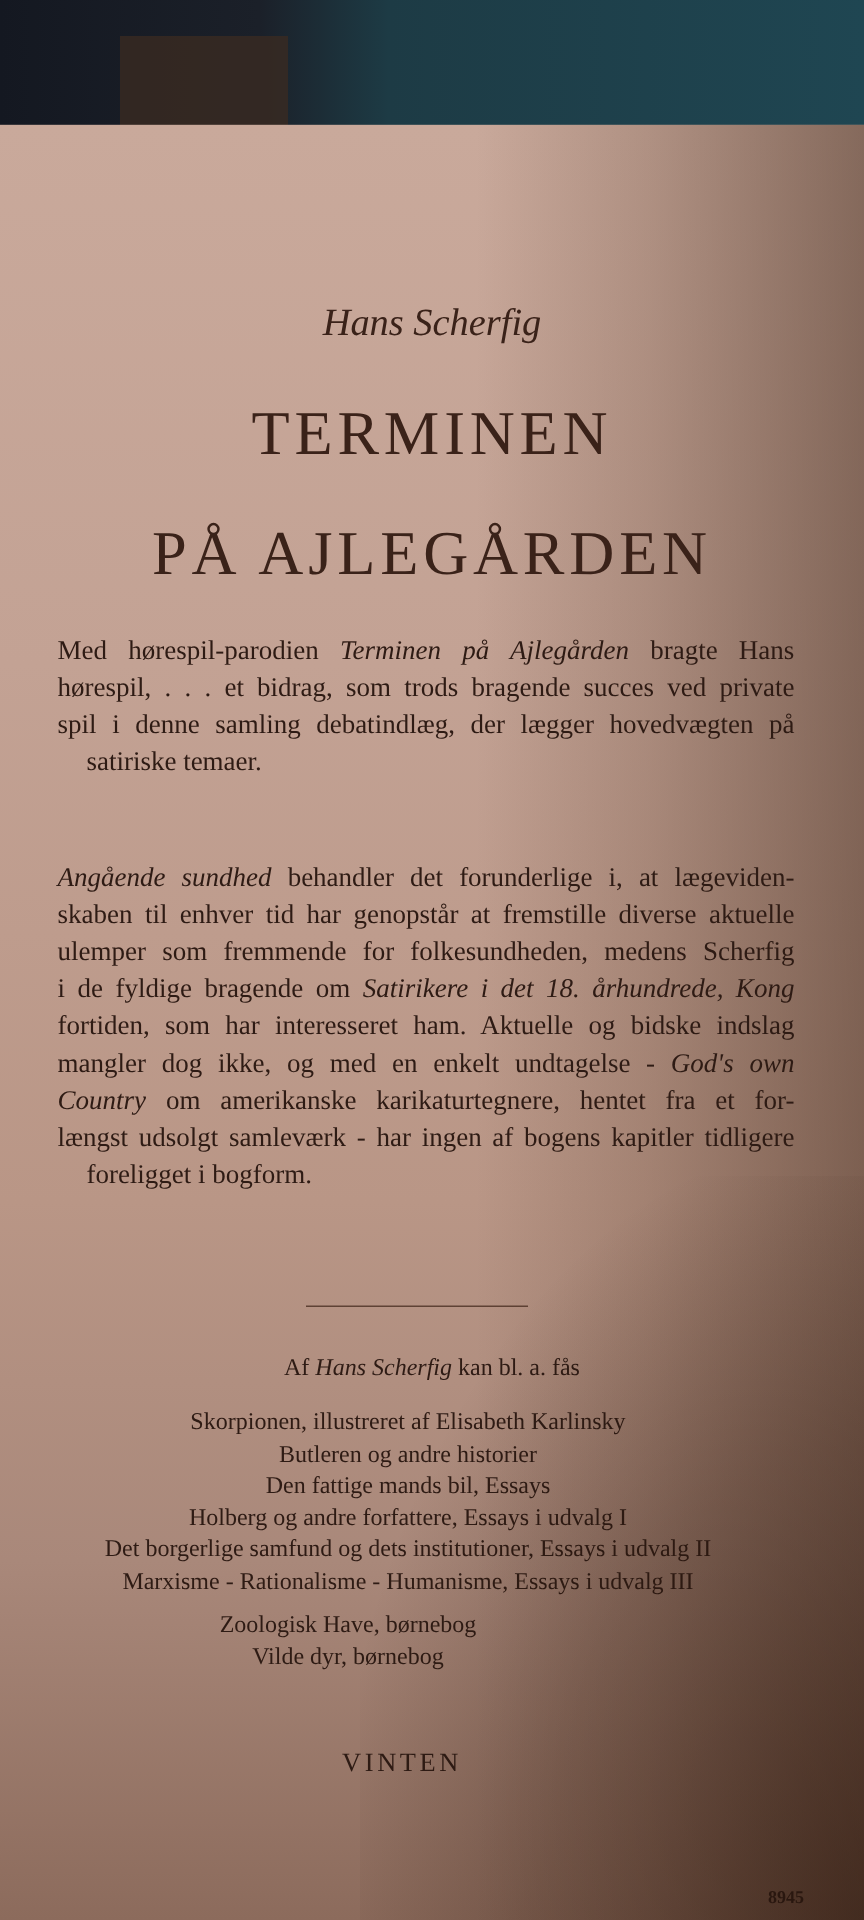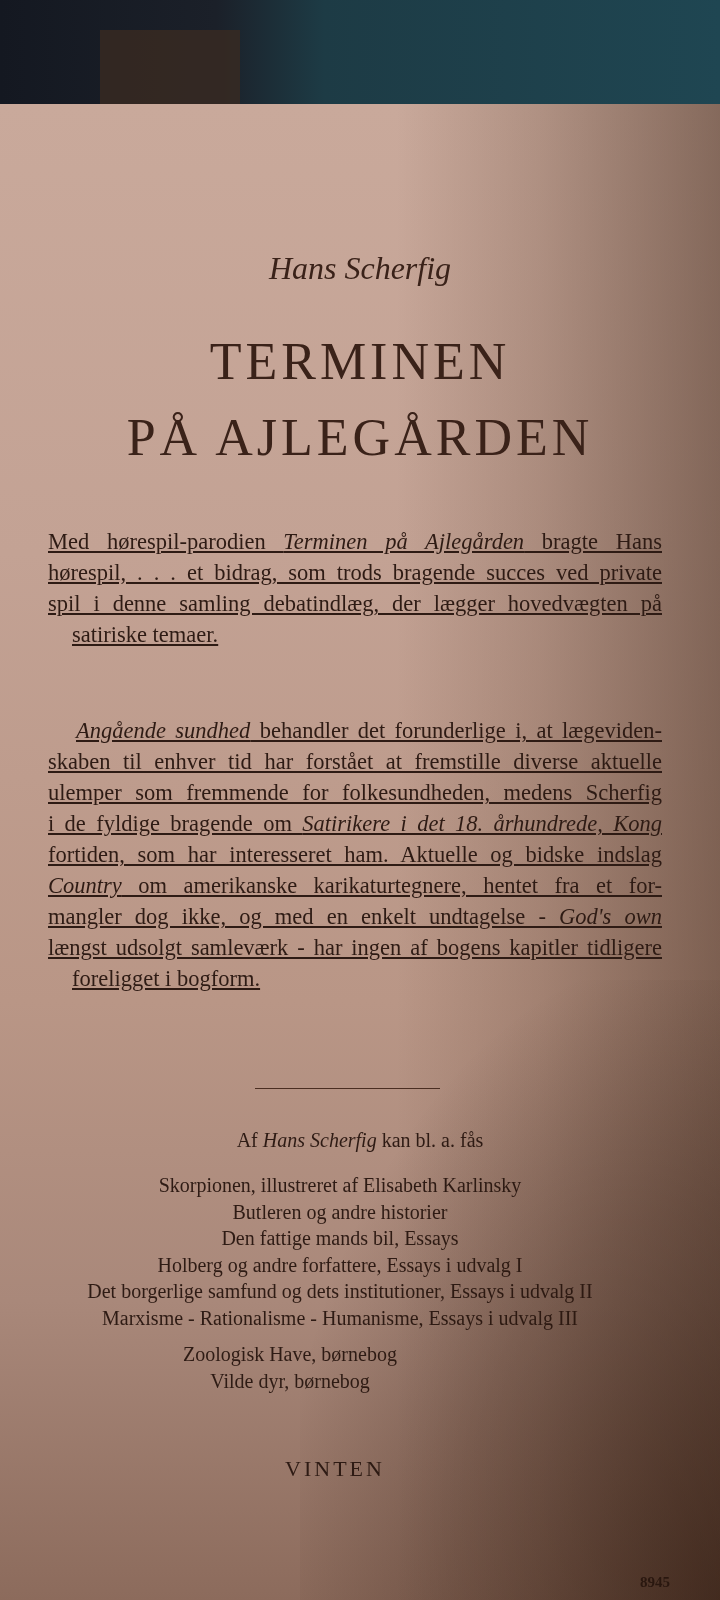--- a/index.html
+++ b/index.html
@@ -30,28 +30,28 @@
     }
     .author-top {
       position: absolute; top: 146px; left: 0; width: 720px; text-align: center;
       font-style: italic; font-size: 32px; color: #3a2219;
     }
     .title {
       position: absolute; left: 0; width: 720px; text-align: center;
       font-size: 52px; letter-spacing: 4px; color: #3a2219;
     }
     .title.l1 { top: 228px; }
-    .title.l2 { top: 304px; }
+    .title.l2 { top: 328px; }
     .body-text {
       position: absolute; left: 48px; width: 614px;
       font-size: 22.5px; line-height: 31px; text-align: justify; color: #2e1b14;
     }
     .p1 { top: 422px; }
     .p2 { top: 611px; }
-    .line-block { display: block; white-space: nowrap; text-align-last: justify; text-align: justify; text-decoration: underline; }
+    .line-block { display: block; white-space: nowrap; text-align-last: justify; text-align: justify; }
     .line-block.last { text-align-last: left; margin-left: 24px; }
     .divider {
       position: absolute; top: 984px; left: 255px; width: 185px; height: 1px; background: #4a2e22;
     }
     .intro {
       position: absolute; top: 1025px; left: 0; width: 720px; text-align: center;
       font-size: 20px; color: #2e1b14;
     }
     .books {
       position: absolute; top: 1068px; left: 0; width: 680px; text-align: center;
@@ -79,27 +79,27 @@
   <div class="title l1">TERMINEN</div>
   <div class="title l2">PÅ AJLEGÅRDEN</div>
 
   <div class="body-text p1" id="para1">
       <span class="line-block" style="padding-left: 0px;"><span>Med hørespil-parodien </span><i>Terminen på Ajlegården</i><span> bragte Hans</span></span>
       <span class="line-block"><span>hørespil, . . . et bidrag, som trods bragende succes ved private</span></span>
       <span class="line-block"><span>spil i denne samling debatindlæg, der lægger hovedvægten på</span></span>
       <span class="line-block last"><span>satiriske temaer.</span></span>
     </div>
   <div class="body-text p2" id="para2">
-      <span class="line-block" style="padding-left: 0px; margin-left: 28px;"><i>Angående sundhed</i><span> behandler det forunderlige i, at lægeviden-</span></span>
-      <span class="line-block"><span>skaben til enhver tid har forstået at fremstille diverse aktuelle</span></span>
+      <span class="line-block" style="padding-left: 0px;"><i>Angående sundhed</i><span> behandler det forunderlige i, at lægeviden-</span></span>
+      <span class="line-block"><span>skaben til enhver tid har genopstår at fremstille diverse aktuelle</span></span>
       <span class="line-block"><span>ulemper som fremmende for folkesundheden, medens Scherfig</span></span>
       <span class="line-block"><span>i de fyldige bragende om </span><i>Satirikere i det 18. århundrede, Kong</i></span>
       <span class="line-block"><span>fortiden, som har interesseret ham. Aktuelle og bidske indslag</span></span>
+      <span class="line-block"><span>mangler dog ikke, og med en enkelt undtagelse - </span><i>God's own</i></span>
       <span class="line-block"><i>Country</i><span> om amerikanske karikaturtegnere, hentet fra et for-</span></span>
-      <span class="line-block"><span>mangler dog ikke, og med en enkelt undtagelse - </span><i>God's own</i></span>
       <span class="line-block"><span>længst udsolgt samleværk - har ingen af bogens kapitler tidligere</span></span>
       <span class="line-block last"><span>foreligget i bogform.</span></span>
     </div>
 
   <div class="divider"></div>
 
   <div class="intro">
     <span>Af </span><i>Hans Scherfig</i><span> kan bl. a. fås</span>
   </div>
 

